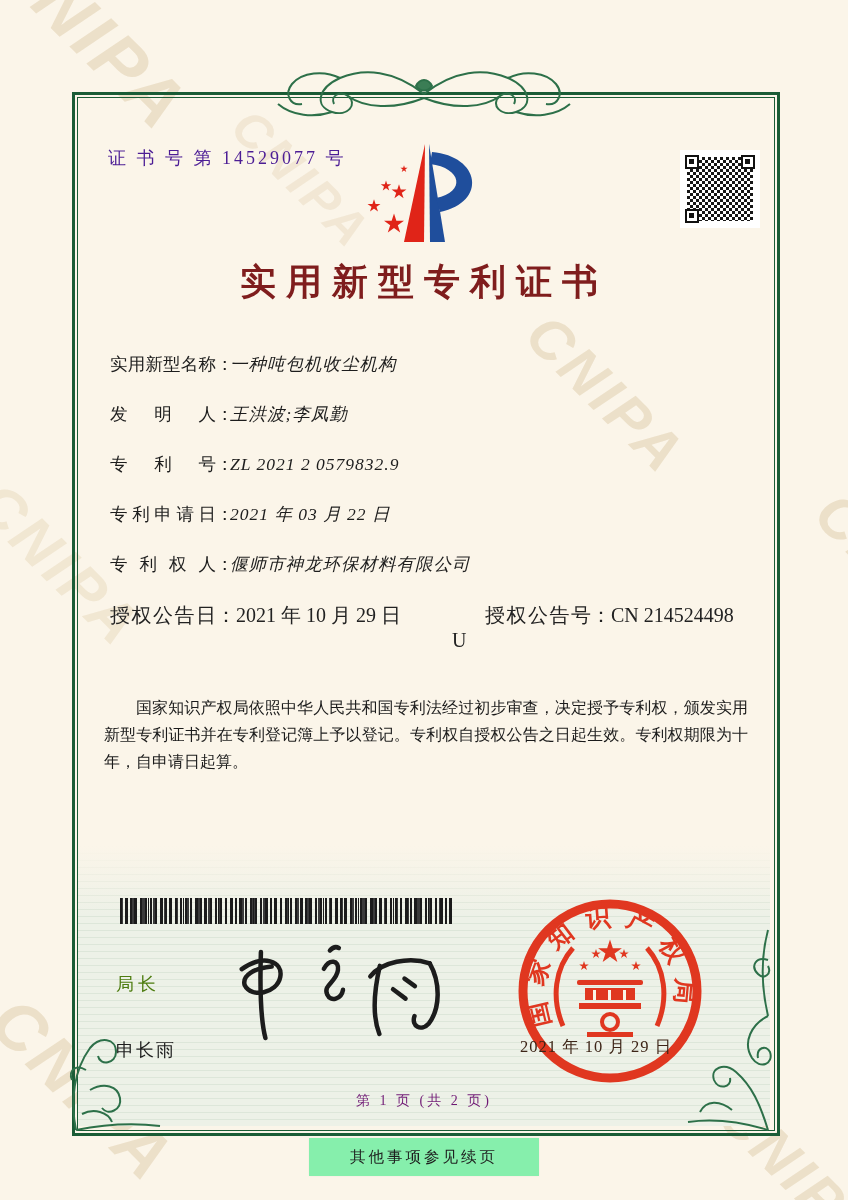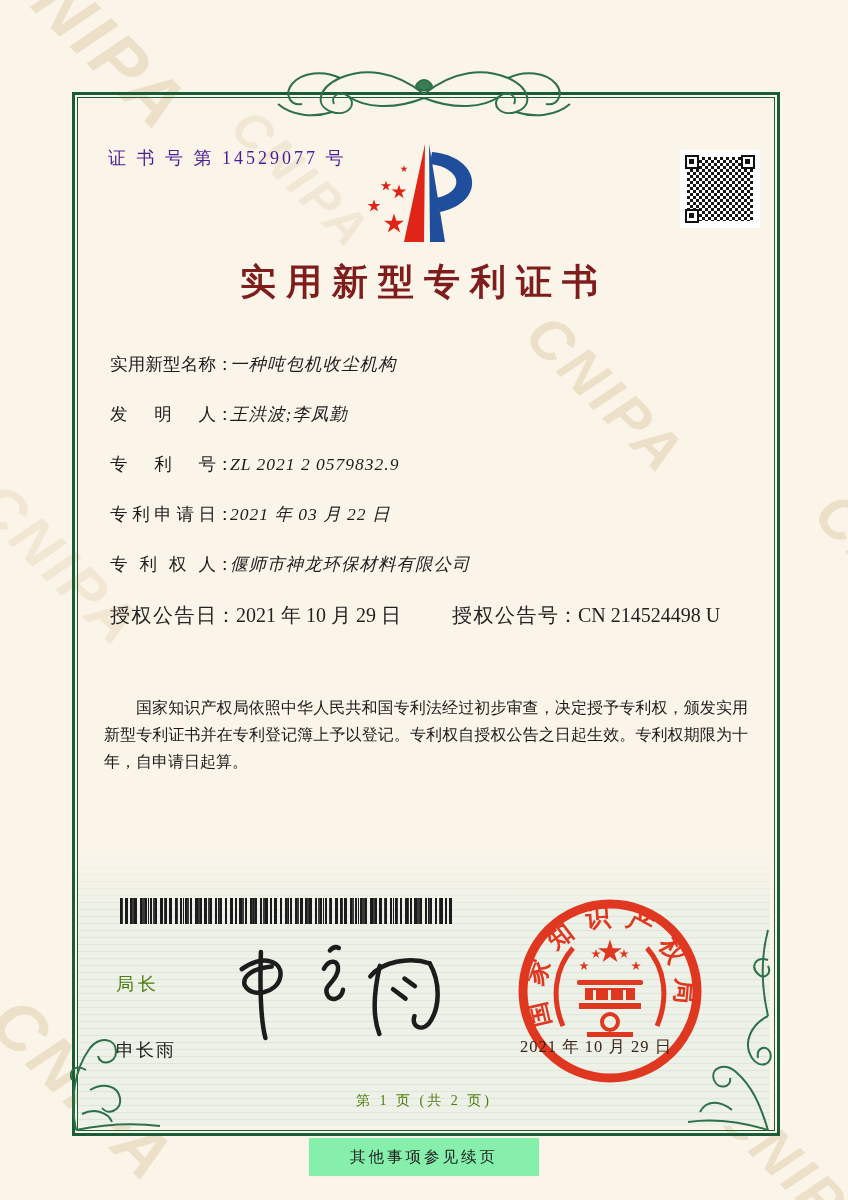--- a/index.html
+++ b/index.html
@@ -61,21 +61,21 @@
   .frow{position:relative;height:50px;font-size:17.5px;color:#1d1d1d;}
   .frow .lab{
     display:inline-block;width:106px;
     text-align:justify;text-align-last:justify;
     vertical-align:top;
   }
   .frow .colon{display:inline-block;width:14px;}
   .frow .val{letter-spacing:1px;font-style:italic;}
   .grant-row{position:relative;height:46px;font-size:20px;}
   .grant-right{position:absolute;left:342px;top:0;}
-  .grant-right .lab{width:106px;display:inline-block;text-align:justify;text-align-last:justify;}
+  .grant-right .lab{width:106px;display:inline-block;text-align:justify;text-align-last:justify;margin-left:33px;}
   .body-text{
     position:absolute;left:104px;top:694px;width:644px;
     font-size:16px;line-height:27px;text-align:justify;color:#1b1b1b;
   }
   .body-text p{margin:0;text-indent:2em;font-family:Liberation Serif, serif;}
   .barcode{
     position:absolute;left:120px;top:898px;width:332px;height:26px;
     background-image:
       repeating-linear-gradient(90deg,#1a1a1a 0 2px,rgba(0,0,0,0) 2px 5px),
       repeating-linear-gradient(90deg,#1a1a1a 0 1px,rgba(0,0,0,0) 1px 7px),
@@ -84,21 +84,21 @@
   .signer-title{position:absolute;left:116px;top:972px;font-size:18px;letter-spacing:4px;color:#4d7c0f;}
   .signer-name{position:absolute;left:116px;top:1006px;font-size:18px;letter-spacing:2px;color:#1c1c1c;margin-top:32px;}
   .signature{position:absolute;left:225px;top:938px;}
   .seal{position:absolute;left:513px;top:894px;}
   .seal-date{
     position:absolute;left:520px;top:1036px;width:180px;
     font-size:16.5px;color:#41241４;color:#3d2517;letter-spacing:1px;white-space:nowrap;
   }
   .page-num{
     position:absolute;left:0;right:0;top:1092px;text-align:center;
-    font-size:14px;letter-spacing:3px;color:#4d7c0f;
+    font-size:14px;letter-spacing:3px;color:#701a75;
   }
   .note-box{
     position:absolute;left:309px;top:1138px;width:230px;height:38px;
     background:#86efac;display:flex;align-items:center;justify-content:center;
     font-size:15.5px;letter-spacing:3px;color:#1d1d1d;box-shadow:0 0 2px rgba(0,0,0,.05);
   }
   .flourish{position:absolute;z-index:4;}
 </style>
 </head>
 <body>

